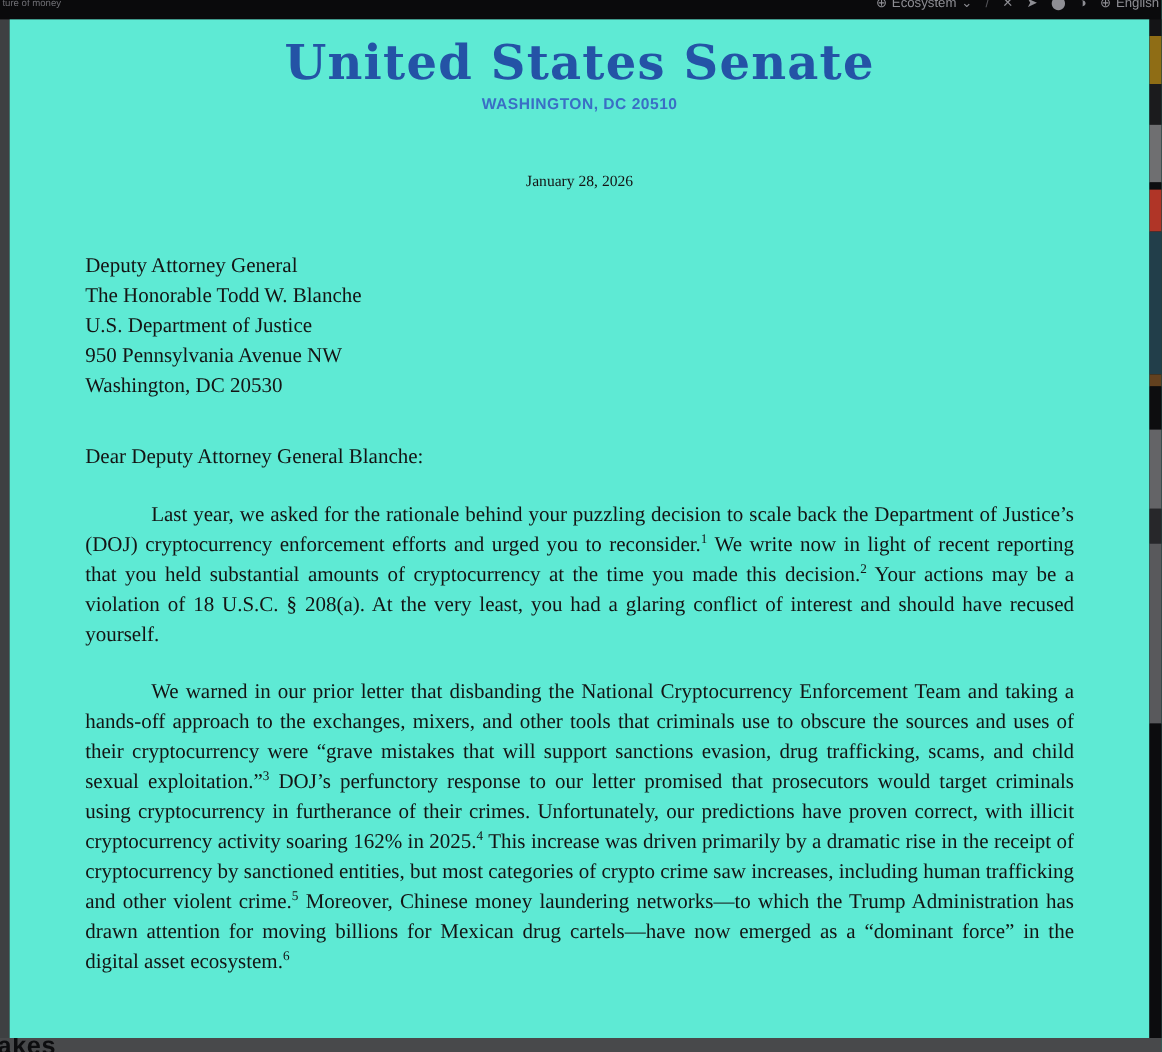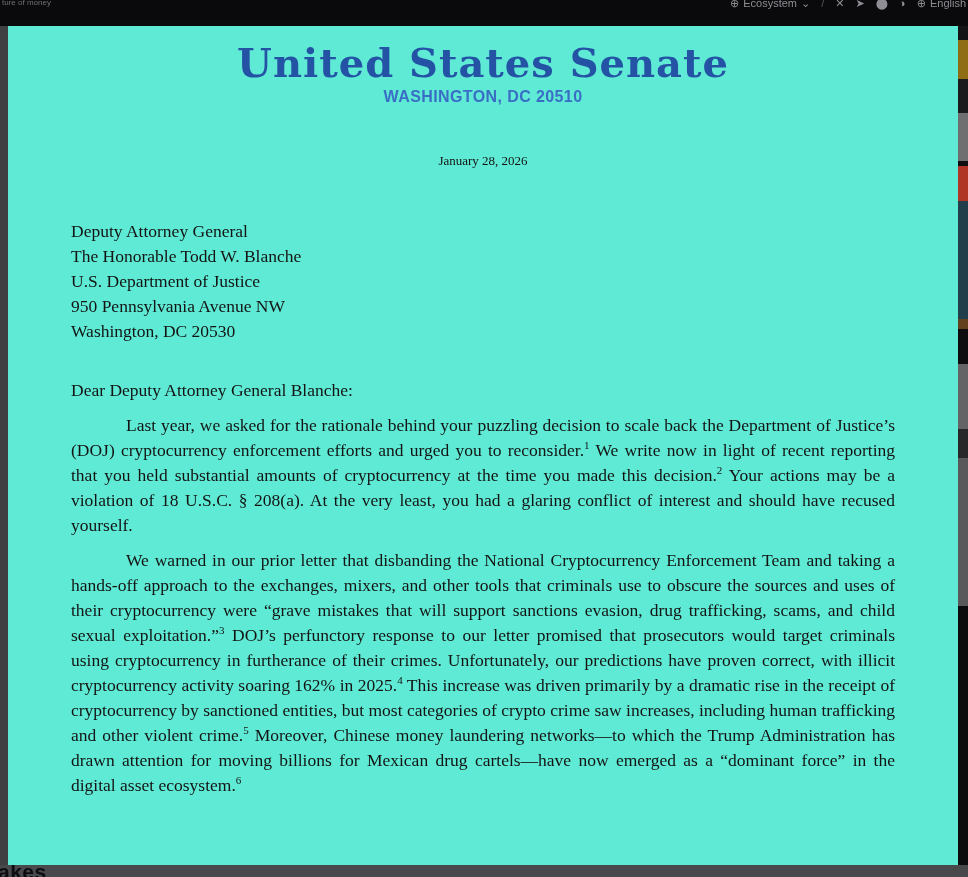--- a/index.html
+++ b/index.html
@@ -15,21 +15,21 @@
   html,body{margin:0;padding:0;}
   body{
     width:968px;height:877px;
     display:flex;flex-direction:column;
     background:var(--chrome_bg);
     font-family:"Liberation Serif", serif;
     overflow:hidden;
   }
   
   .topbar{
-    flex:none;height:26px;background:var(--chrome_bg);
+    flex:none;height:16px;background:var(--chrome_bg);
     position:relative;overflow:hidden;
     font-family:"Liberation Sans", sans-serif;
     color:var(--nav_text);
     text-decoration:underline;
   }
   .tagline{
     position:absolute;left:2px;top:-2px;
     font-size:8px;color:#6f6f75;white-space:nowrap;
   }
   .nav-right{
@@ -59,32 +59,32 @@
   }
   .letterhead{text-align:center;}
   .senate-title{
     font-family:"DejaVu Serif", serif;
     font-weight:bold;font-size:40px;line-height:42px;
     color:var(--senate_blue);
     letter-spacing:1px;
   }
   .senate-sub{
     font-family:"Liberation Sans", sans-serif;
-    font-weight:bold;font-size:16px;line-height:19px;
+    font-weight:bold;font-size:13px;line-height:19px;
     color:var(--senate_sub_blue);
     letter-spacing:0.4px;margin-top:3px;
   }
   .date-line{
     margin-top:42px;text-align:center;
     font-size:13px;line-height:25px;
   }
   .recipient{margin-top:46px;font-size:17.5px;line-height:25px;}
   .salutation{margin-top:34px;font-size:17.5px;line-height:25px;}
   .para{
-    margin:10px 0 0 0;
+    margin:23px 0 0 0;
     font-size:17.5px;line-height:25px;
     text-align:justify;text-indent:55px;
   }
   .para sup{font-size:11px;line-height:0;}
 </style>
 </head>
 <body>
 
 <div class="topbar">
   <span class="tagline">ture of money</span>

